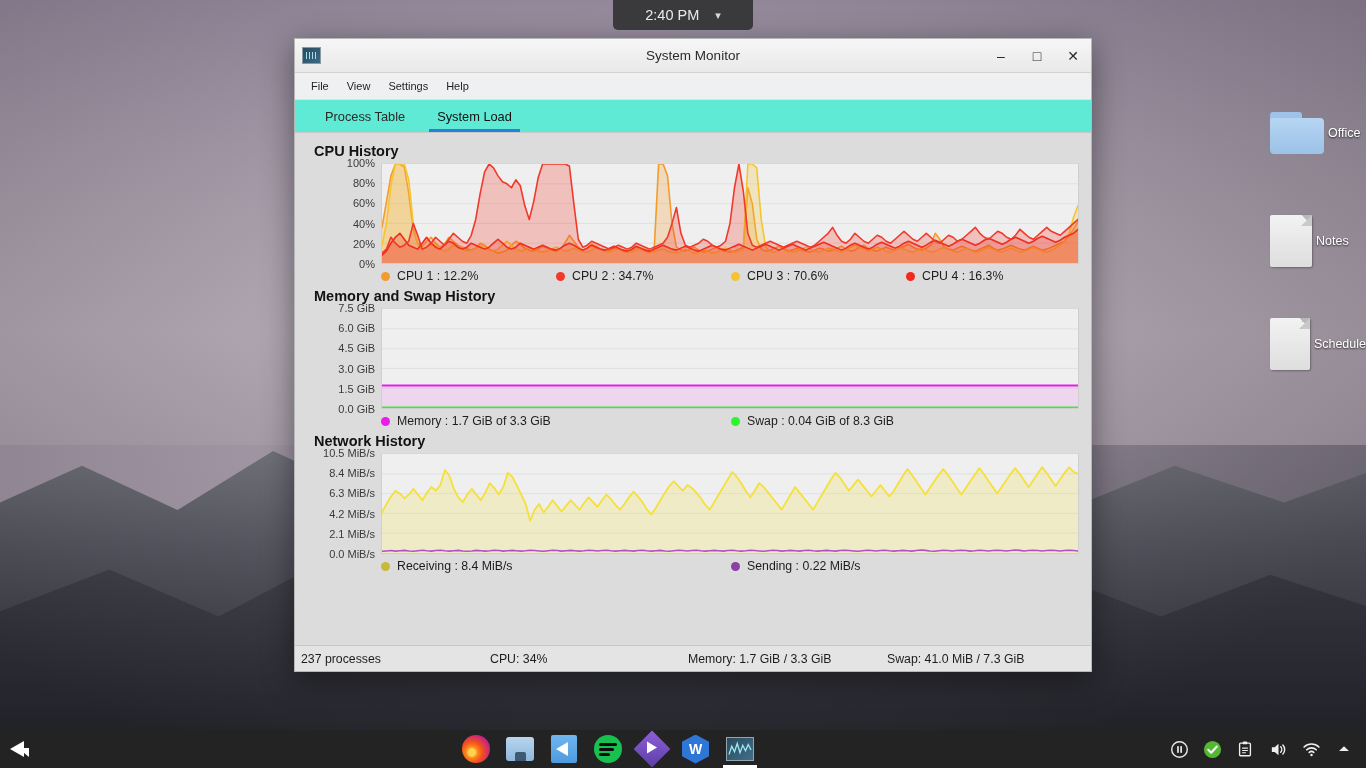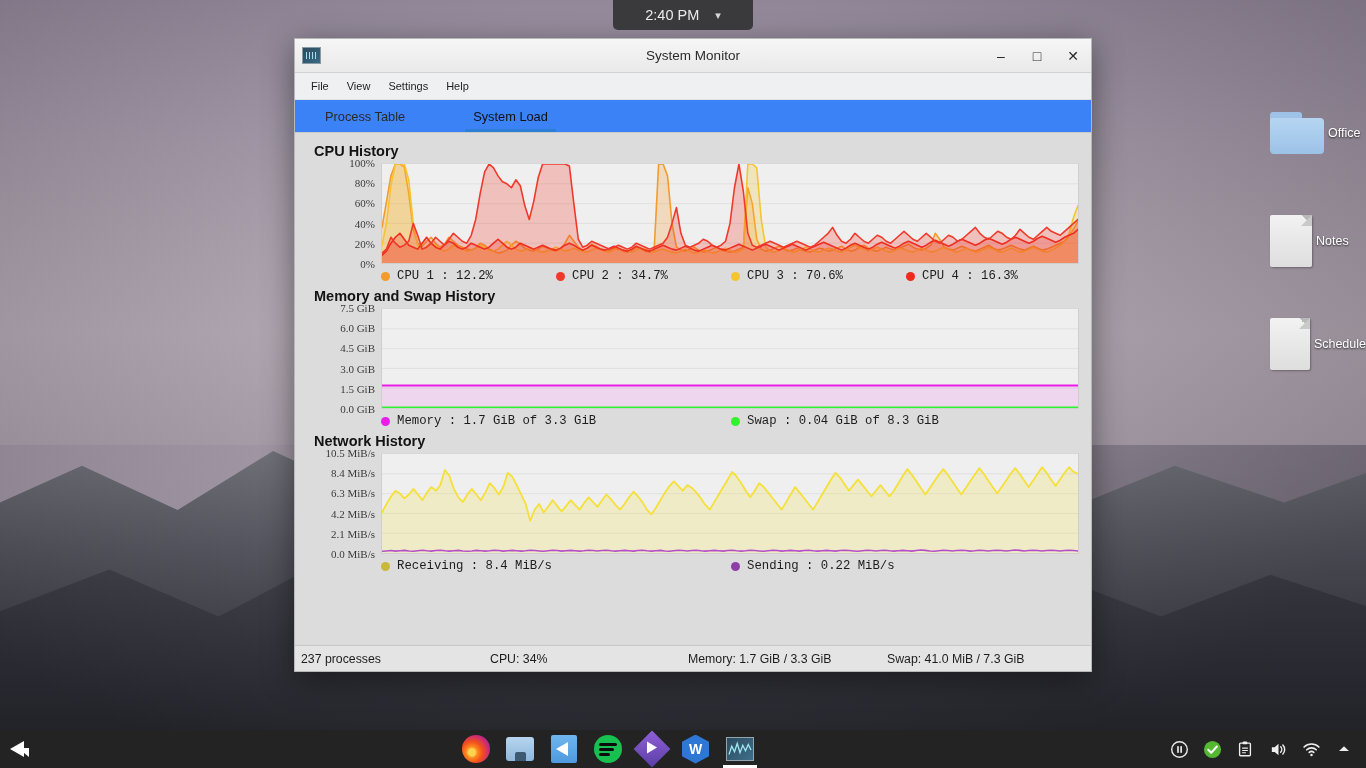--- a/index.html
+++ b/index.html
@@ -119,21 +119,21 @@
 
   #menubar {
     height:27px; flex:0 0 27px; display:flex; align-items:center;
     background:#eff0f1; padding-left:7px;
     border-bottom:1px solid #e0e0e0;
   }
   .menu-item { font-size:11px; color:#1f1f1f; padding:3px 9px; border-radius:2px; }
 
   #tabbar {
     height:33px; flex:0 0 33px; display:flex; align-items:stretch;
-    background:#3b82f6; border-bottom:1px solid #c9c9c9; padding-left:14px;gap:36px;
+    background:#5eead4; border-bottom:1px solid #c9c9c9; padding-left:14px;
   }
   .tab {
     display:flex; align-items:center; padding:0 16px;
     font-size:12.8px; color:#2a2a2a; position:relative;
   }
   .tab.active { color:#111; }
   .tab.active::after {
     content:""; position:absolute; left:8px; right:8px; bottom:0; height:3px; background:#2b7fd4;
   }
 
@@ -141,31 +141,31 @@
     flex:1 1 auto; background:#dcdcdc; padding:10px 12px 0 10px;
     overflow:hidden; position:relative;
   }
   .sec-title {
     font-size:14.5px; font-weight:bold; color:#131313; margin:0 0 4px 9px;
   }
   .sec { margin-bottom:5px; }
   .graph-row { display:flex; align-items:stretch; }
   .ylabels {
     width:76px; flex:0 0 76px; position:relative;
-    font-size:11px; color:#3a3a3a; text-align:right; padding-right:6px;font-family:Liberation Serif, serif;
+    font-size:11px; color:#3a3a3a; text-align:right; padding-right:6px;
   }
   .ylabels span { position:absolute; right:6px; transform:translateY(-50%); white-space:nowrap; }
   .plot {
     flex:1 1 auto; position:relative; background:#efefef;
     border:1px solid #cfcfcf; border-top-color:#d8d8d8;
     overflow:hidden;
   }
   .plot svg { display:block; width:100%; height:100%; }
   .legend {
-    display:flex; margin-top:5px; padding-left:76px; font-size:12.3px; color:#1d1d1d;font-family:Liberation Mono, monospace;
+    display:flex; margin-top:5px; padding-left:76px; font-size:12.3px; color:#1d1d1d;
   }
   .legend .lg { display:flex; align-items:center; gap:7px; }
   .dot { width:9px; height:9px; border-radius:50%; display:inline-block; }
 
   #statusbar {
     flex:0 0 26px; height:26px; background:#e4e4e4;
     border-top:1px solid #c7c7c7;
     display:flex; align-items:center; font-size:12.3px; color:#1d1d1d;
     padding-left:3px;
   }

